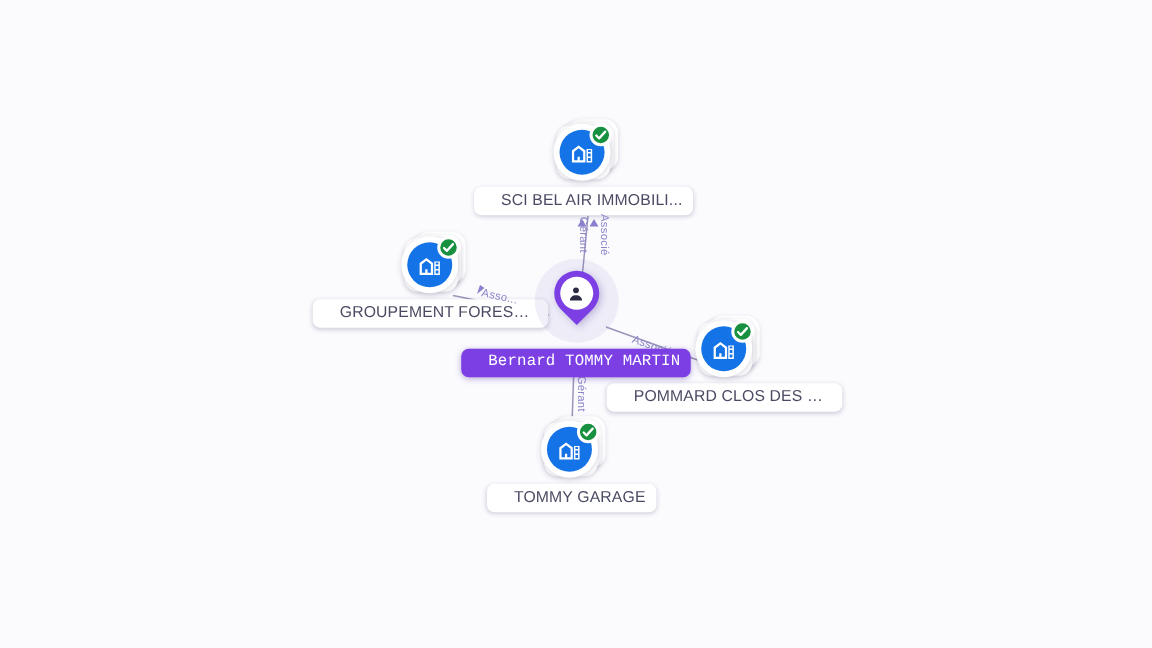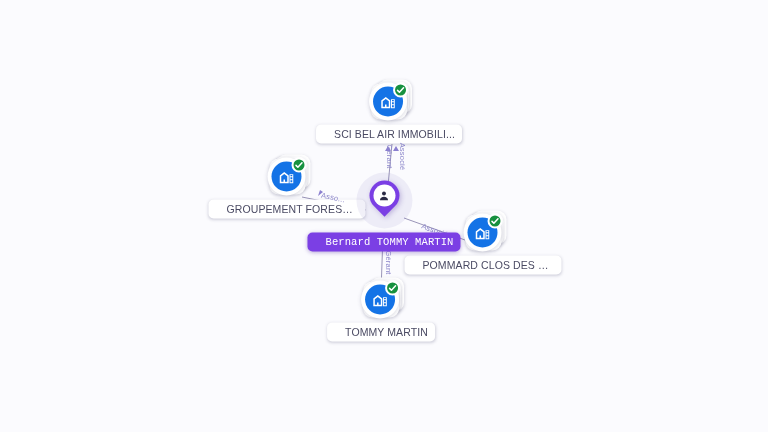--- a/index.html
+++ b/index.html
@@ -253,21 +253,21 @@
               <path d="M16 21V9h5v12h-5zm1.3-1.3h2.4V17h-2.4v2.7zm0-4h2.4v-2.7h-2.4V15.7zm0-4h2.4V10h-2.4v1.7z"></path>
             </svg>
           </div>
           <div class="check-badge">
             <svg width="9" height="9" viewBox="0 0 24 24" fill="none" stroke="#ffffff" stroke-width="4" stroke-linecap="round" stroke-linejoin="round">
               <polyline points="4,13 9,18 20,6"></polyline>
             </svg>
           </div>
         </div>
       </div>
-      <div class="node-label">TOMMY MARTIN</div>
+      <div class="node-label">TOMMY GARAGE</div>
     </div>
   </div>
 
   <div class="node" style="left:384px; top:212px; z-index:5;">
     <div class="node-inner">
       <div class="pin-wrap">
         <div class="pin-halo"></div>
         <div class="pin-shape"></div>
         <div class="pin-face">
           <svg width="13" height="13" viewBox="0 0 24 24" fill="#2b2b44">

